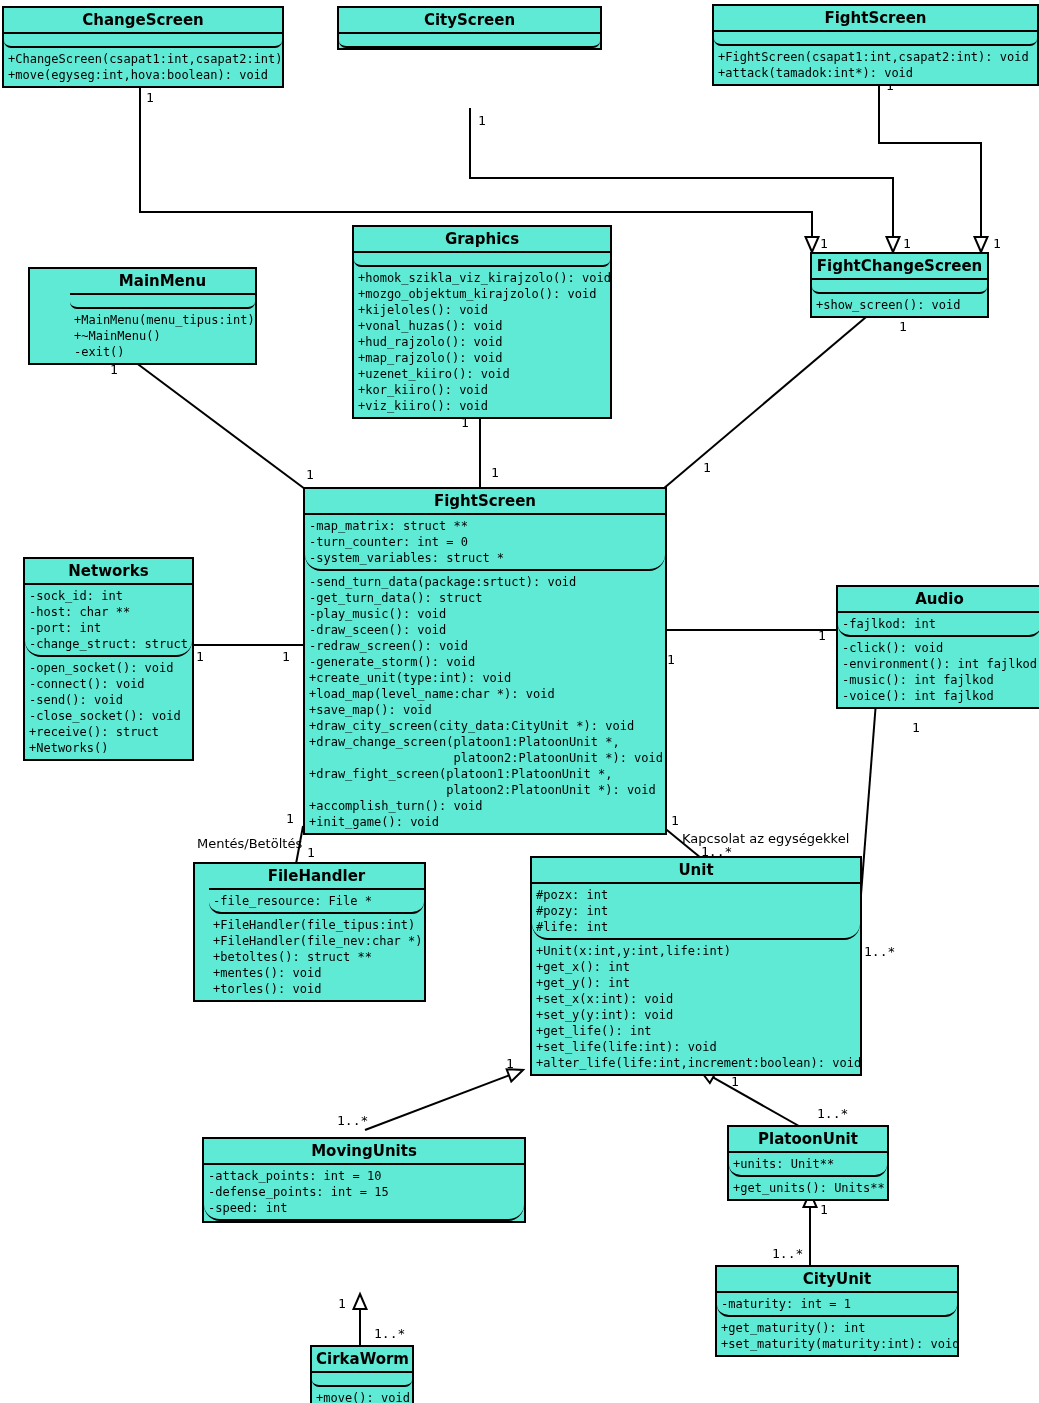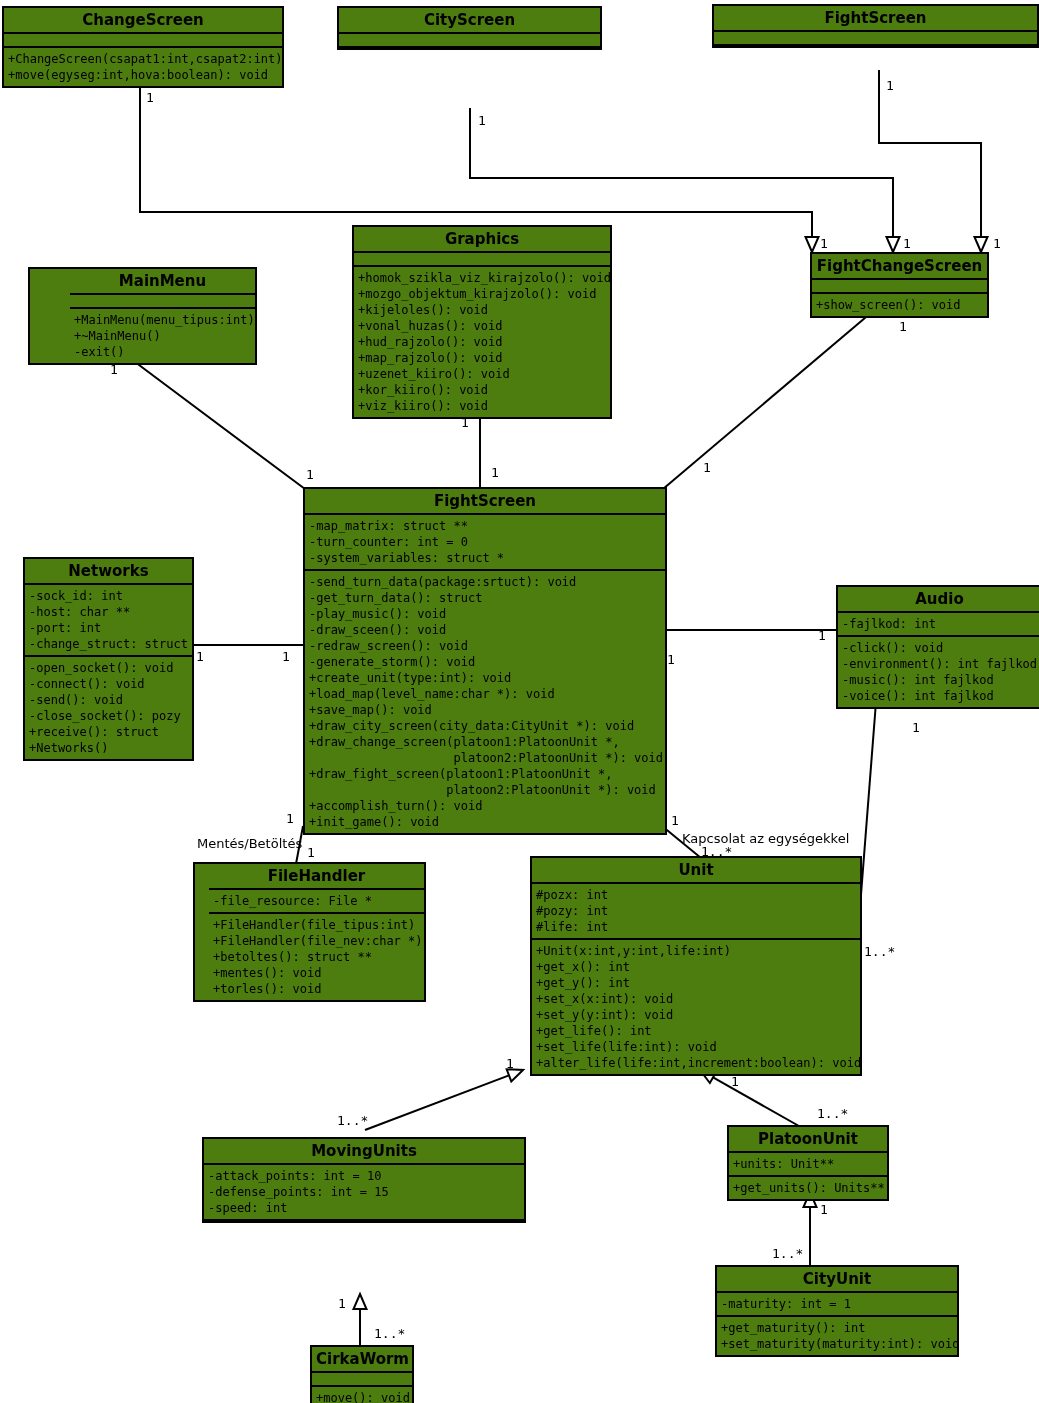--- a/index.html
+++ b/index.html
@@ -2,25 +2,25 @@
 <html><head>
 <meta charset="utf-8">
 <style>
   html,body{margin:0;padding:0;background:#ffffff;}
   #stage{position:relative;width:1039px;height:1403px;background:#ffffff;overflow:hidden;}
   #edge-layer{position:absolute;left:0;top:0;z-index:0;}
   .edge-line{fill:none;stroke:#000000;stroke-width:2;}
   .tri{fill:#ffffff;stroke:#000000;stroke-width:2;}
   .edge-mult{font-family:"DejaVu Sans Mono",monospace;font-size:13px;fill:#000000;}
   .edge-name{font-family:"DejaVu Sans",sans-serif;font-size:13px;fill:#000000;}
-  .uml-class{position:absolute;z-index:1;background:#4d7c0f;border:2px solid #000000;
+  .uml-class{position:absolute;z-index:1;background:#5eead4;border:2px solid #000000;
              font-family:"DejaVu Sans Mono",monospace;font-size:12px;line-height:16px;color:#000000;}
   .uml-title{font-family:"DejaVu Sans",sans-serif;font-weight:bold;font-size:15px;line-height:18px;
              text-align:center;padding:3px 4px;border-bottom:2px solid #000000;}
-  .uml-attrs{padding:3px 4px;min-height:6px;border-bottom:2px solid #000000;}
+  .uml-attrs{padding:3px 4px;min-height:6px;border-bottom:2px solid #000000;border-radius:16px;}
   .uml-methods{padding:3px 4px;min-height:6px;}
   .uml-line{white-space:pre;}
 </style>
 </head>
 <body>
 
 <div id="stage">
   <svg id="edge-layer" width="1039" height="1403" viewBox="0 0 1039 1403">
       <polyline points="140,80 140,212 812,212 812,237" class="edge-line"></polyline>
       <polygon points="812,252 805.5,237 818.5,237" class="tri"></polygon>
@@ -85,20 +85,24 @@
         <div class="uml-line">+move(egyseg:int,hova:boolean): void</div>
       </div>
     </div>
     <div class="uml-class" style="left: 337px; top: 6px; width: 261px;">
       <div class="uml-title">CityScreen</div>
       <div class="uml-attrs"></div>
     </div>
     <div class="uml-class" style="left: 712px; top: 4px; width: 323px;">
       <div class="uml-title">FightScreen</div>
       <div class="uml-attrs"></div>
+      <div class="uml-methods">
+        <div class="uml-line">+FightScreen(csapat1:int,csapat2:int): void</div>
+        <div class="uml-line">+attack(tamadok:int*): void</div>
+      </div>
     </div>
     <div class="uml-class" style="left: 28px; top: 267px; width: 185px; padding-left: 40px;">
       <div class="uml-title">MainMenu</div>
       <div class="uml-attrs"></div>
       <div class="uml-methods">
         <div class="uml-line">+MainMenu(menu_tipus:int)</div>
         <div class="uml-line">+~MainMenu()</div>
         <div class="uml-line">-exit()</div>
       </div>
     </div>
@@ -155,21 +159,21 @@
       <div class="uml-attrs">
         <div class="uml-line">-sock_id: int</div>
         <div class="uml-line">-host: char **</div>
         <div class="uml-line">-port: int</div>
         <div class="uml-line">-change_struct: struct</div>
       </div>
       <div class="uml-methods">
         <div class="uml-line">-open_socket(): void</div>
         <div class="uml-line">-connect(): void</div>
         <div class="uml-line">-send(): void</div>
-        <div class="uml-line">-close_socket(): pozy</div>
+        <div class="uml-line">-close_socket(): void</div>
         <div class="uml-line">+receive(): struct</div>
         <div class="uml-line">+Networks()</div>
       </div>
     </div>
     <div class="uml-class" style="left: 836px; top: 585px; width: 203px;">
       <div class="uml-title">Audio</div>
       <div class="uml-attrs">
         <div class="uml-line">-fajlkod: int</div>
       </div>
       <div class="uml-methods">

